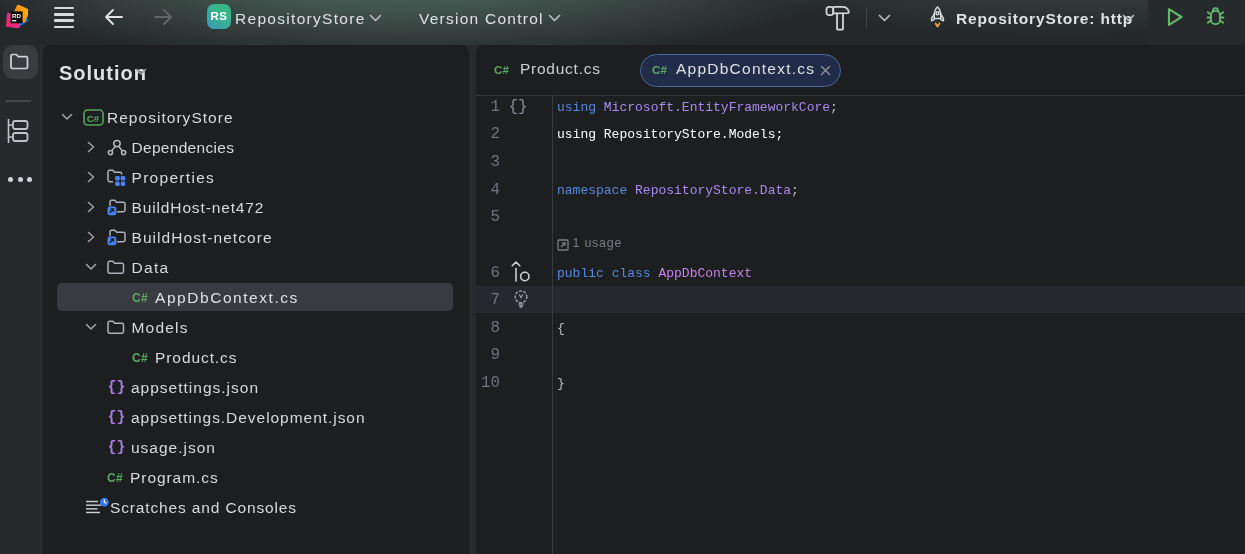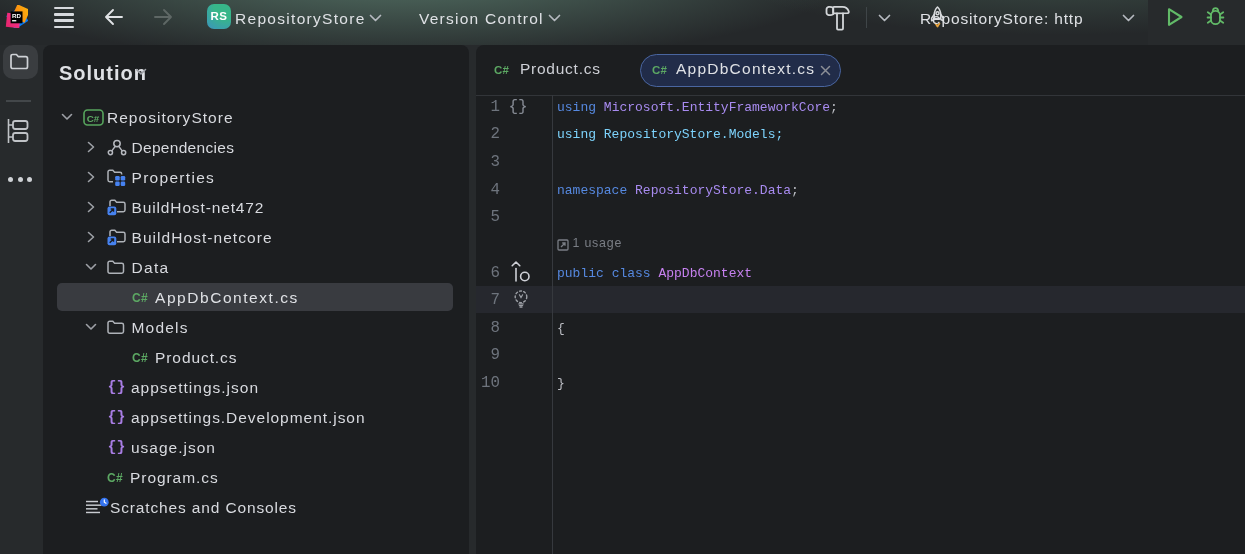--- a/index.html
+++ b/index.html
@@ -10,21 +10,21 @@
   #25282A;}
 .tbtext{position:absolute;top:10px;font-size:15.5px;color:#DFE1E5;white-space:nowrap}
 #island-tree{position:absolute;left:43px;top:45px;width:425.5px;height:509px;background:#1C1E20;border-radius:8px 8px 0 0}
 #island-ed{position:absolute;left:475.5px;top:45px;width:769.5px;height:509px;background:#1C1E20;border-radius:8px 0 0 0}
 .lbl{font-size:15.5px;color:#D8DADF}
 .codeline{position:absolute;left:81.5px;font-family:"Liberation Mono",monospace;font-size:13px;line-height:27.6px;white-space:pre;color:#BCBEC4}
 .num{position:absolute;font-family:"Liberation Mono",monospace;font-size:15.8px;line-height:27.6px;color:#6E747D;text-align:right;width:30px;left:-5.5px}
 .kw{color:#5689E0}
 .cl{color:#C781F0}
 .ns{color:#A88BF0}
-.gr{color:#7dd3fc}
+.gr{color:#ffffff}
 .df{color:#BCBEC4}
 .hl{background:#512B51}
 .burger i{position:absolute;left:0;width:20px;height:2.3px;background:#D7DADE;border-radius:1px}
 </style></head>
 <body>
 <div id="header">
 
   <svg class="abs" style="left:5px;top:5px" width="23" height="23" viewBox="0 0 23 23">
     <defs>
       <linearGradient id="gy" x1="0" y1="1" x2="1" y2="0">
@@ -79,21 +79,21 @@
       <path d="M1.5 1.5 L6.5 6.5 L11.5 1.5"></path>
     </svg>
 
   <svg class="abs" style="left:929px;top:5px" width="17" height="25" viewBox="0 0 17 25" fill="none" stroke="#D8DADD" stroke-width="1.5" stroke-linecap="round" stroke-linejoin="round">
     <path d="M8.5 2 C10.8 4.2 11.8 7.2 11.8 10.2 L11.8 13.5 L5.2 13.5 L5.2 10.2 C5.2 7.2 6.2 4.2 8.5 2 Z"></path>
     <path d="M5.2 9.5 L2.6 13.2 L2.6 15.8 L5.2 14.5"></path>
     <path d="M11.8 9.5 L14.4 13.2 L14.4 15.8 L11.8 14.5"></path>
     <circle cx="8.5" cy="8.2" r="1.5"></circle>
     <path d="M6.6 18.5 L8.5 21.5 L10.4 18.5" stroke="#E8A33D" stroke-width="1.8"></path>
   </svg>
-  <div class="tbtext" style="left:920px;letter-spacing:.85px;font-weight:400">RepositoryStore: http</div>
+  <div class="tbtext" style="left:956px;letter-spacing:.85px;font-weight:700">RepositoryStore: http</div>
   <svg class="abs" style="left:1122px;top:14px" width="13" height="8" viewBox="0 0 13 8" fill="none" stroke="#B6BAC0" stroke-width="1.7" stroke-linecap="round" stroke-linejoin="round">
       <path d="M1.5 1.5 L6.5 6.5 L11.5 1.5"></path>
     </svg>
 
   <svg class="abs" style="left:1167px;top:7px" width="17" height="20" viewBox="0 0 17 20" fill="none" stroke="#62BA68" stroke-width="2.1" stroke-linejoin="round">
     <path d="M2 2.2 L14.5 10 L2 17.8 Z"></path>
   </svg>
 
   <svg class="abs" style="left:1205px;top:6px" width="21" height="23" viewBox="0 0 21 23" fill="none" stroke="#62BA68" stroke-width="1.8" stroke-linecap="round">
     <path d="M7.8 4.9 C8 3.2 9.1 2.2 10.5 2.2 C11.9 2.2 13 3.2 13.2 4.9"></path>

